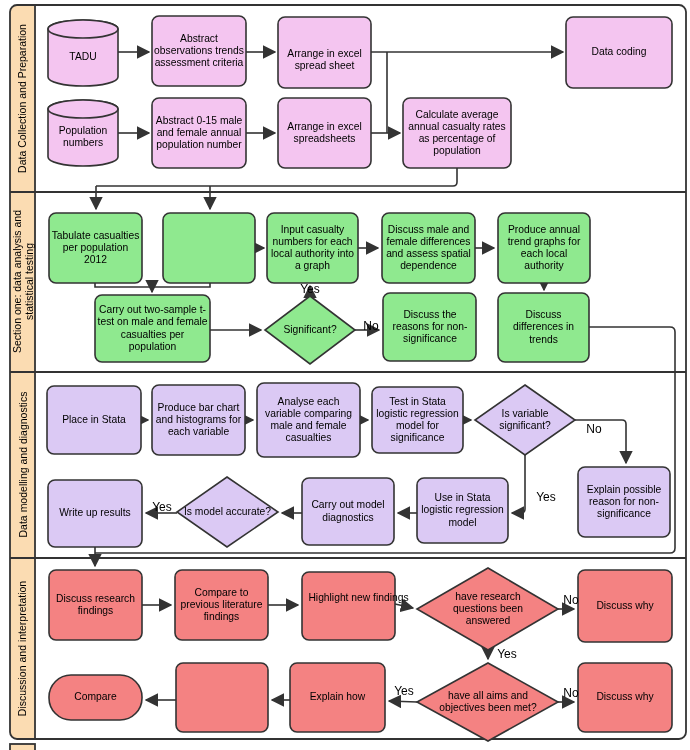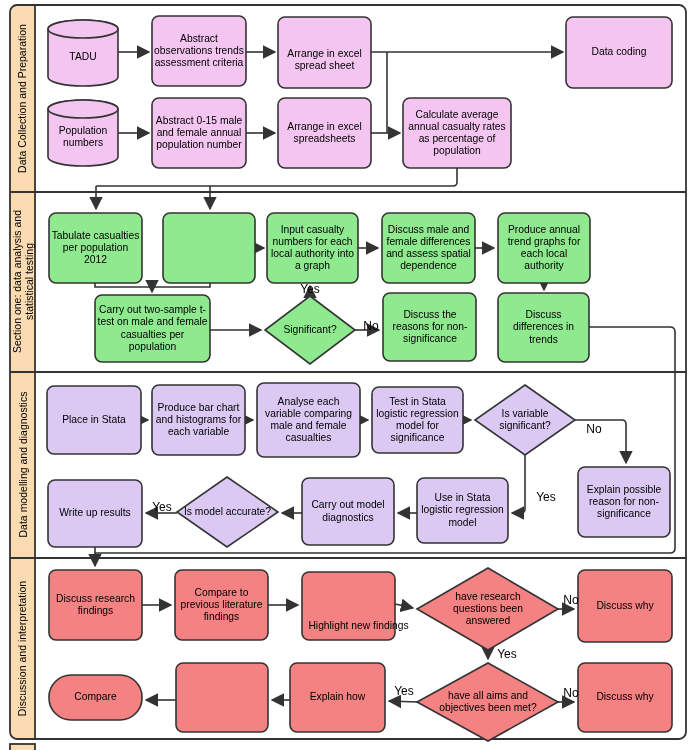--- a/index.html
+++ b/index.html
@@ -170,21 +170,21 @@
   <div class="node-label" style="left:372px;top:387px;width:91px;height:66px">Test in Stata logistic regression model for significance</div>
   <div class="node-label diamond-label" style="left:475px;top:385px;width:100px;height:70px">Is variable significant?</div>
   <div class="node-label" style="left:578px;top:467px;width:92px;height:70px">Explain possible reason for non-significance</div>
   <div class="node-label" style="left:417px;top:478px;width:91px;height:65px">Use in Stata logistic regression model</div>
   <div class="node-label" style="left:302px;top:478px;width:92px;height:67px">Carry out model diagnostics</div>
   <div class="node-label diamond-label" style="left:177px;top:477px;width:101px;height:70px">Is model accurate?</div>
   <div class="node-label" style="left:48px;top:480px;width:94px;height:67px">Write up results</div>
 
   <div class="node-label" style="left:49px;top:570px;width:93px;height:70px">Discuss research findings</div>
   <div class="node-label" style="left:175px;top:570px;width:93px;height:70px">Compare to previous literature findings</div>
-  <div class="node-label" style="left:302px;top:592px;width:113px;height:68px">Highlight new findings</div>
+  <div class="node-label" style="left:302px;top:564px;width:113px;height:68px">Highlight new findings</div>
   <div class="node-label diamond-label" style="left:427px;top:568px;width:122px;height:82px">have research questions been answered</div>
   <div class="node-label" style="left:578px;top:570px;width:94px;height:72px">Discuss why</div>
   <div class="node-label diamond-label" style="left:423px;top:665px;width:130px;height:74px">have all aims and objectives been met?</div>
   <div class="node-label" style="left:578px;top:663px;width:94px;height:69px">Discuss why</div>
   <div class="node-label" style="left:290px;top:663px;width:95px;height:69px">Explain how</div>
   <div class="node-label" style="left:49px;top:675px;width:93px;height:45px">Compare</div>
 
   <div class="edge-label" style="left:294px;top:283px;width:32px;height:12px">Yes</div>
   <div class="edge-label" style="left:359px;top:320px;width:24px;height:12px">No</div>
   <div class="edge-label" style="left:582px;top:423px;width:24px;height:12px">No</div>

